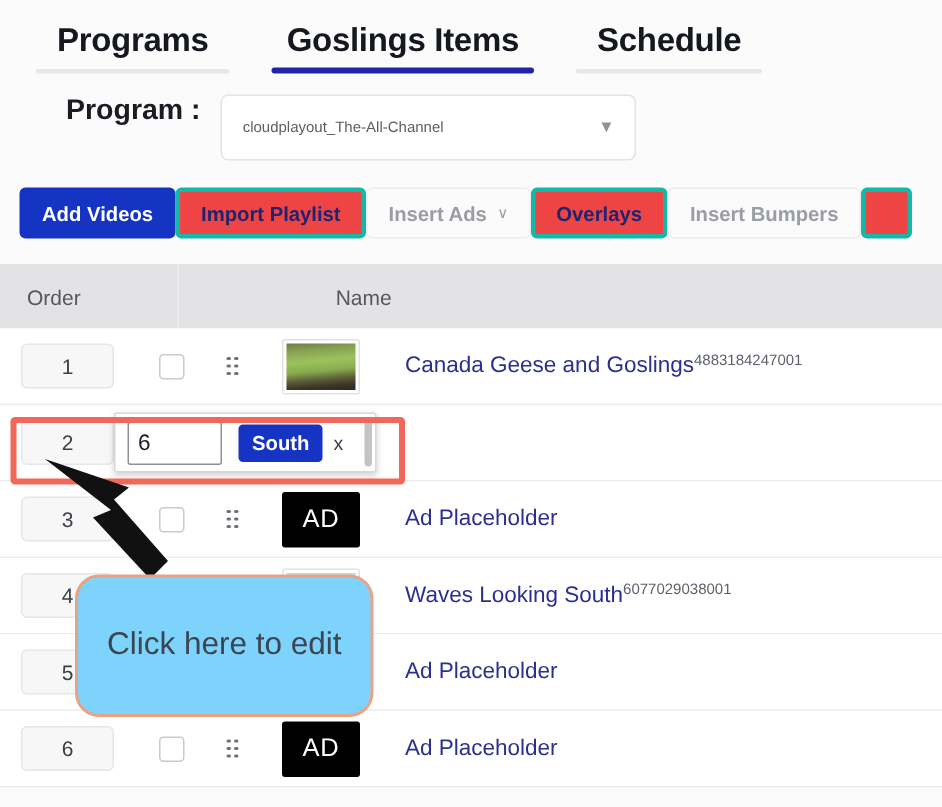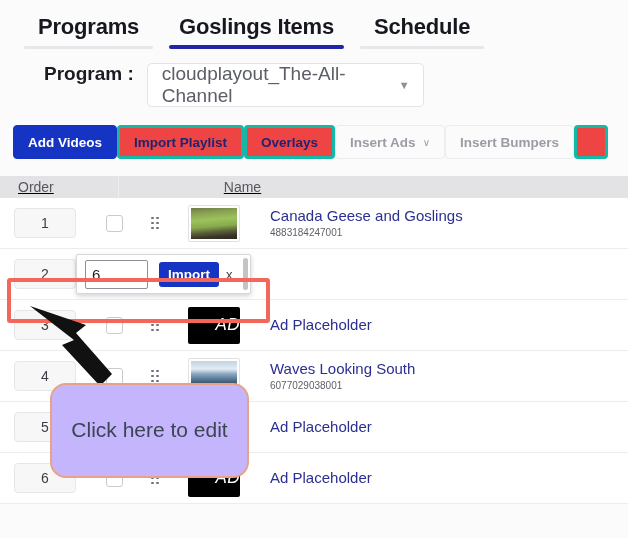--- a/index.html
+++ b/index.html
@@ -5,56 +5,56 @@
   * { box-sizing: border-box; margin: 0; padding: 0; }
   html, body {
     width: 628px; height: 538px;
     background: #fbfbfc;
     font-family: "Liberation Sans", sans-serif;
     overflow: hidden;
   }
   #app { position: relative; width: 628px; height: 538px; }
 
   
-  .tabs { display: flex; align-items: center; padding: 14px 0 0 18px; gap: 0; }
+  .tabs { display: flex; align-items: center; padding: 14px 0 0 18px; gap: 12px; }
   .tab { position: relative; padding: 0 20px 9px 20px; cursor: pointer; }
   .tab-label {
     font-size: 22px; font-weight: bold; color: #16181f;
     letter-spacing: -0.2px; white-space: nowrap; display: block;
   }
   .tab-rule { position: absolute; left: 6px; right: 6px; bottom: 0; height: 3px; background: #e7e7e9; border-radius: 2px; }
   .tab.active .tab-rule { height: 4px; background: #2323a8; left: 10px; right: 10px; }
 
   
   .program-row { display: flex; align-items: flex-start; padding: 14px 0 0 44px; }
   .program-label { font-size: 19px; font-weight: bold; color: #1a1c22; margin-right: 13px; }
   .program-select {
     width: 277px; height: 44px; background: #fff;
     border: 1px solid #e3e3e6; border-radius: 5px;
     display: flex; align-items: center; justify-content: space-between;
     padding: 0 13px 0 14px; cursor: pointer;
   }
-  .program-value { font-size: 19px; color: #5b5e66; }
+  .program-value { font-size: 10px; color: #5b5e66; }
   .caret { font-size: 11px; color: #8e9199; }
 
   
   .btn-row { display: flex; align-items: center; padding: 18px 0 0 13px; }
   .btn {
     height: 34px; border-radius: 4px; display: flex; align-items: center;
     gap: 7px; padding: 0 14px; font-size: 13.5px; font-weight: bold;
     white-space: nowrap; cursor: pointer;
   }
   .btn.primary { background: #1634c4; color: #fff; border: 1px solid #1634c4; }
   .btn.secondary { background: #ef4444; color: #1f2470; border: 3px solid #14b8a6; }
   .btn.disabled { background: #fbfbfc; color: #9a9da4; border: 1px solid #ededf0; cursor: default; }
   .btn .chev { font-size: 10px; font-weight: normal; }
 
   
   .table { margin-top: 17px; width: 628px; }
-  .thead { height: 22px; background: #e3e3e5; display: flex; align-items: center; position: relative; text-decoration: underline; }
+  .thead { height: 43px; background: #e3e3e5; display: flex; align-items: center; position: relative; }
   .thead .divider { position: absolute; left: 118px; top: 0; bottom: 0; width: 1px; background: #ededef; }
   .th { font-size: 14px; color: #55585f; }
   .th-order { margin-left: 18px; }
   .th-name { margin-left: 170px; }
 
   .trow {
     height: 51px; display: flex; align-items: center;
     background: #fff; border-bottom: 1px solid #ececee; position: relative;
   }
   .cell-order {
@@ -69,29 +69,29 @@
   }
   .cell-drag {
     margin-left: 28px; width: 10px; height: 14px; cursor: grab;
     display: grid; grid-template-columns: 3px 3px; grid-template-rows: 3px 3px;
     gap: 2px; align-content: center;
   }
   .cell-drag i { width: 2.5px; height: 2.5px; background: #6d7078; border-radius: 50%; display: block; }
   .cell-thumb {
     margin-left: 27px; width: 52px; height: 37px; border-radius: 2px;
     background: #000; overflow: hidden; position: relative;
-    display: flex; align-items: center; justify-content: flex-end; flex: none; font-style: italic;
+    display: flex; align-items: center; justify-content: center; flex: none;
   }
   .cell-thumb.bordered { border: 1px solid #e2e2e4; background: #fff; padding: 2px; }
   .ad-text { color: #fff; font-size: 17px; letter-spacing: 0.5px; }
   .thumb-grass { width: 100%; height: 100%;
     background: linear-gradient(175deg,#6f7a4a 0%,#86a050 16%,#9cc25c 38%,#88ab4d 58%,#5d5f3a 74%,#3a3528 88%,#2d2a22 100%); }
   .thumb-wave { width: 100%; height: 100%;
     background: linear-gradient(180deg,#c3d3e2 0%,#e2ecf4 26%,#8aa6bd 42%,#5d7f9c 56%,#3b5568 72%,#9a9a94 86%,#cfc8bb 100%); }
-  .cell-name { margin-left: 30px; display: flex; flex-direction: column; }
+  .cell-name { margin-left: 30px; display: flex; flex-direction: row; }
   .name-title { font-size: 15px; color: #2b2f8f; line-height: 1.35; cursor: pointer; }
   .name-id { font-size: 10px; color: #5e6168; line-height: 1.35; }
 
   
   .edit-pop {
     position: absolute; left: 76px; top: 5px; width: 175px; height: 40px;
     background: #fff; border: 1px solid #d7d7da; border-radius: 2px;
     box-shadow: 0 2px 5px rgba(0,0,0,0.18);
     display: flex; align-items: center; padding-left: 8px; z-index: 6;
   }
@@ -111,21 +111,21 @@
   
   .anno-rect {
     position: absolute; left: 7px; top: 278px; width: 263px; height: 45px;
     border: 4px solid #f2675a; border-radius: 3px; z-index: 8; pointer-events: none;
   }
   
   .anno-arrow { position: absolute; left: 28px; top: 300px; z-index: 9; pointer-events: none; }
   
   .anno-callout {
     position: absolute; left: 50px; top: 383px; width: 199px; height: 95px;
-    background: #c4b5fd; border: 2px solid #e8a387; border-radius: 16px; z-index: 9;
+    background: #7dd3fc; border: 2px solid #e8a387; border-radius: 16px; z-index: 9;
     display: flex; align-items: center; justify-content: center; text-align: center;
   }
   .anno-callout span { font-size: 21px; color: #3c4552; line-height: 1.45; padding: 0 14px; }
 </style>
 </head>
 <body>
 
 <div id="app">
 
   <div class="tabs">
@@ -151,26 +151,26 @@
     </div>
   </div>
 
   <div class="btn-row">
     <div class="btn primary">
       <span>Add Videos</span>
     </div>
     <div class="btn secondary">
       <span>Import Playlist</span>
     </div>
-    <div class="btn secondary">
-      <span>Overlays</span>
-    </div>
     <div class="btn disabled">
       <span>Insert Ads</span>
       <span class="chev">∨</span>
+    </div>
+    <div class="btn secondary">
+      <span>Overlays</span>
     </div>
     <div class="btn disabled">
       <span>Insert Bumpers</span>
     </div>
     <div class="btn secondary">
       
     </div>
   </div>
 
   <div class="table">
@@ -197,21 +197,21 @@
       <div class="cell-name">
         <span class="name-title">Canada Geese and Goslings</span>
         <span class="name-id">4883184247001</span>
       </div>
     </div>
 
     <div class="trow">
       <div class="cell-order">2</div>
       <div class="edit-pop">
         <input class="edit-input" value="6" style="">
-        <div class="edit-update">Import</div>
+        <div class="edit-update">South</div>
         <div class="edit-close">x</div>
         <div class="edit-scroll"></div>
       </div>
     </div>
 
     <div class="trow">
       <div class="cell-order">3</div>
       <div class="cell-check"></div>
       <div class="cell-drag">
           <i></i>

